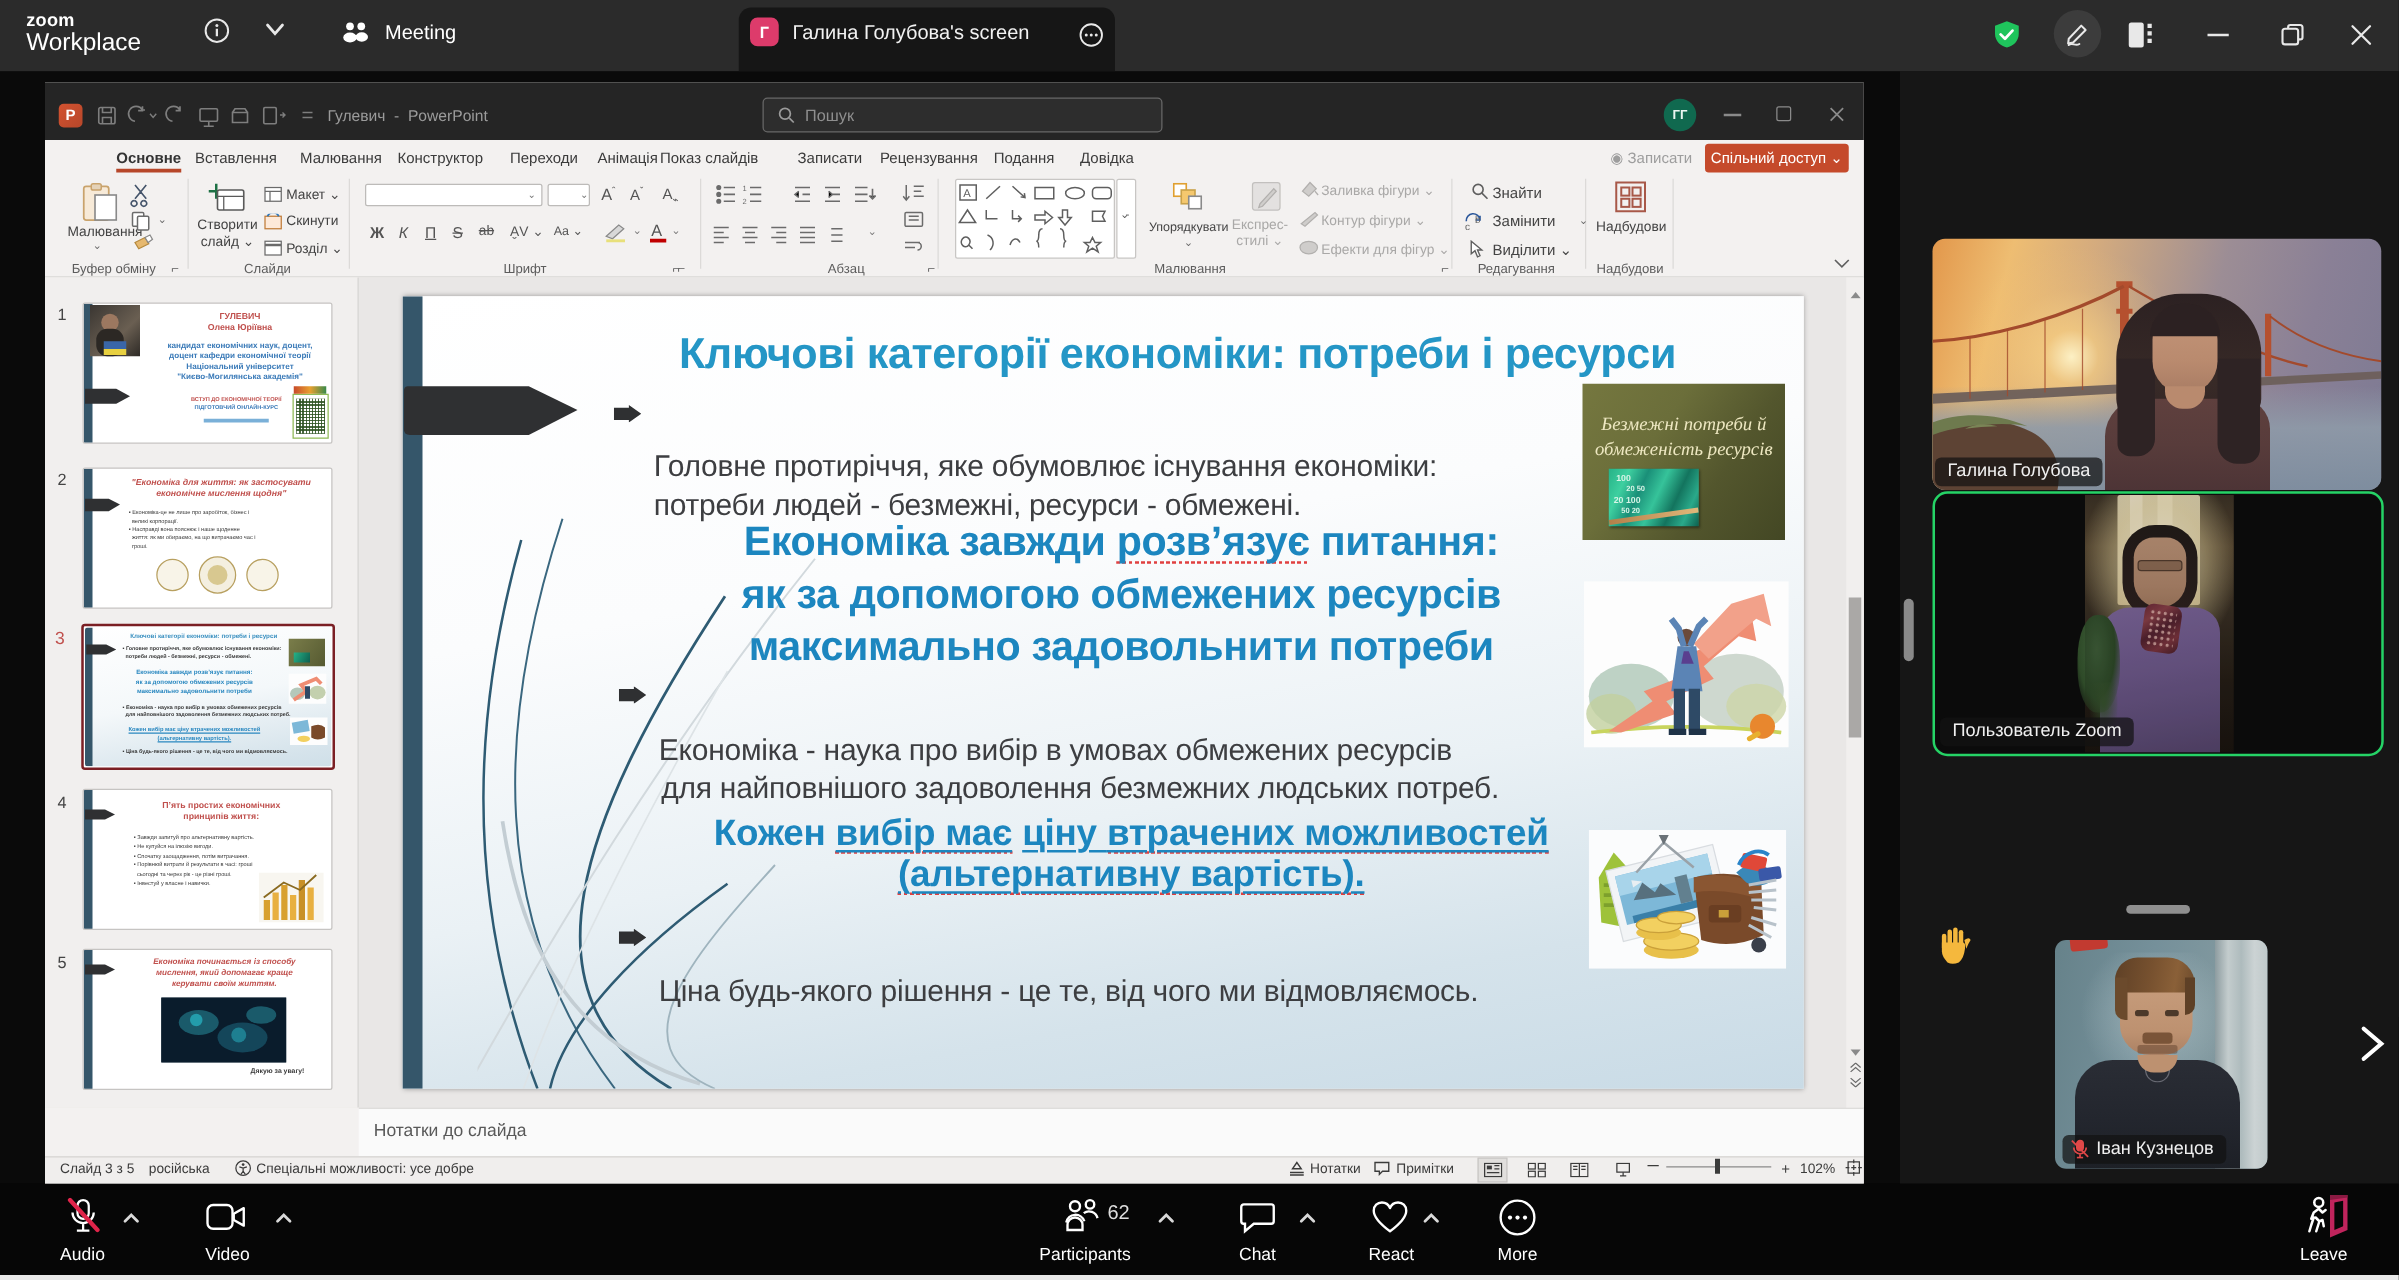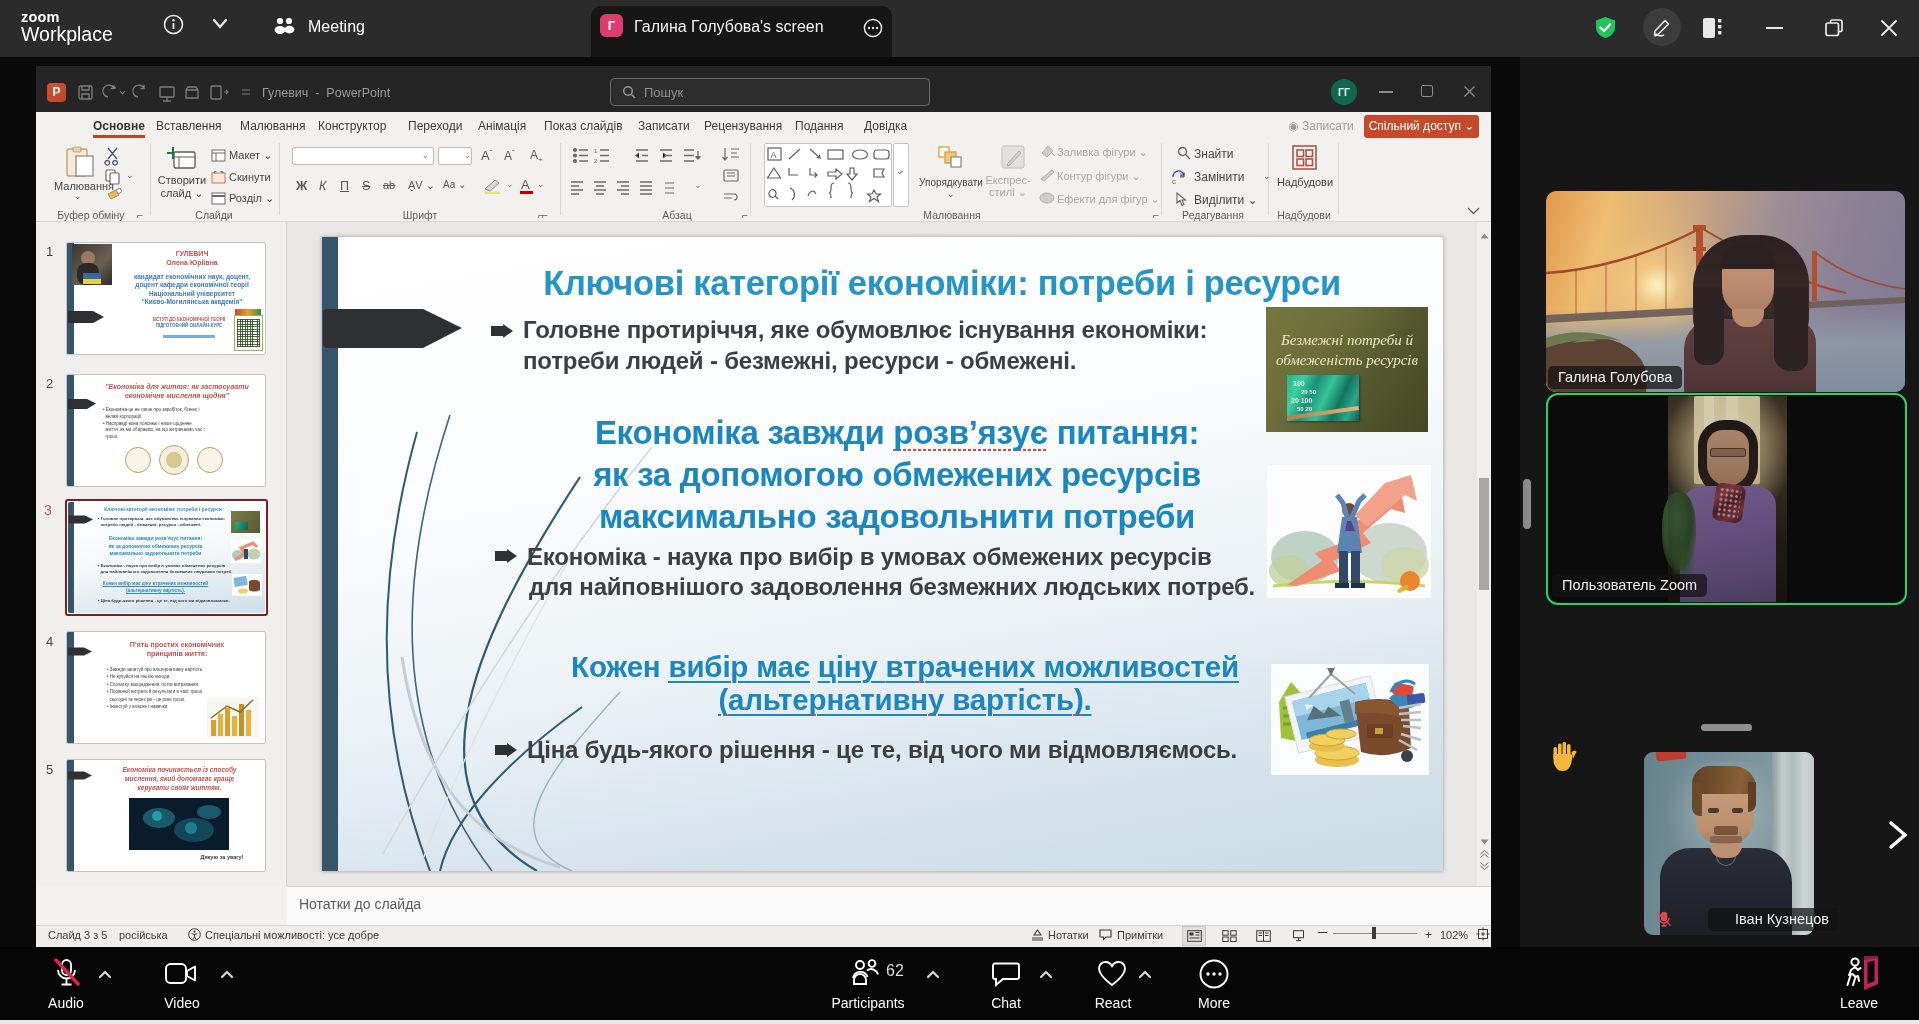--- a/index.html
+++ b/index.html
@@ -21,21 +21,21 @@
   #ppt-ribbon{ left:0; top:74px; width:1455px; height:82px; background:#f3f1f0;
                border-bottom:1px solid #d9d7d5; }
   #ppt-body  { left:0; top:156px; width:1455px; height:664px; background:#e9e7e6; }
   #thumbpane { left:0; top:156px; width:251px; height:664px; background:#f1efee;
                border-right:1px solid #d5d3d1; }
   .rsep { position:absolute; top:77px; height:72px; width:1px; background:#dcdad8; }
   .rlbl { position:absolute; top:143px; font-size:10.5px; color:#5c5c5c; text-align:center; }
   .rtxt { position:absolute; font-size:11px; color:#444; }
   .gtxt { position:absolute; font-size:11px; color:#a9a8a7; }
   
-  .slide-t { font-size:24px; font-weight:700; color:#3d3e41; letter-spacing:-0.2px; white-space:nowrap; }
+  .slide-t { font-size:24px; font-weight:400; color:#3d3e41; letter-spacing:-0.2px; white-space:nowrap;margin-top:44px; }
   .slide-h { font-size:33px; font-weight:700; color:#1c86bf; letter-spacing:-0.3px; text-align:center; white-space:nowrap; }
   .slide-h2 { font-size:29.5px; font-weight:700; color:#1c86bf; letter-spacing:-0.2px; text-align:center; white-space:nowrap; }
   .ul { text-decoration:underline; text-decoration-thickness:2px; text-underline-offset:4px; }
   .rw { background-image:repeating-linear-gradient(90deg,#e04040 0 3px,transparent 3px 5px);
         background-size:100% 2px; background-position:0 100%; background-repeat:no-repeat; }
   .slide-b { position:absolute; width:22px; height:14px;
              background:#2f3032; clip-path:polygon(0 15%,55% 15%,55% 0,100% 50%,55% 100%,55% 85%,0 85%); }
   .tnum { font-size:13px; color:#444; }
   .thumb { width:200px; height:113px; background:#fff; border:1px solid #c6c4c2; border-radius:2px; overflow:hidden; }
   .nlabel { background:rgba(18,18,18,.72); color:#f0f0f0; font-size:14.5px; padding:3px 10px 4px 10px; border-radius:5px; }
@@ -141,21 +141,21 @@
     <div id="ppt-tabs" class="abs"></div>
 
     <div class="abs" style="top:53px;left:0;width:1455px;height:20px;color:#3b3b3b;font-size:12px;">
       <span class="abs" style="left:12px;margin-top:32px;">Файл</span>
       <span class="abs" style="left:57px;font-weight:700;color:#333;">Основне</span>
       <span class="abs" style="left:120px;">Вставлення</span>
       <span class="abs" style="left:204px;">Малювання</span>
       <span class="abs" style="left:282px;">Конструктор</span>
       <span class="abs" style="left:372px;">Переходи</span>
       <span class="abs" style="left:442px;">Анімація</span>
-      <span class="abs" style="left:508px;text-align:center;">Показ слайдів</span>
+      <span class="abs" style="left:492px;text-align:center;">Показ слайдів</span>
       <span class="abs" style="left:602px;">Записати</span>
       <span class="abs" style="left:668px;">Рецензування</span>
       <span class="abs" style="left:759px;">Подання</span>
       <span class="abs" style="left:828px;">Довідка</span>
     </div>
     <div class="abs" style="left:57px;top:69px;width:52px;height:2.5px;background:#b7472a;"></div>
     <div class="abs" style="left:1245px;top:49px;width:80px;height:23px;color:#9d9d9d;font-size:12px;text-align:center;line-height:23px;">◉ Записати</div>
     <div class="abs" style="left:1328px;top:49px;width:115px;height:23px;border-radius:3px;background:#c54a2b;color:#fff;font-size:12px;text-align:center;line-height:23px;">Спільний доступ ⌄</div>
     <div id="ppt-ribbon" class="abs"></div>
 
@@ -719,21 +719,21 @@
     <div class="abs" style="left:48px;top:30px;width:10px;height:34px;border-radius:0 0 0 8px;background:#6b4a2c;"></div>
     <div class="abs" style="left:104px;top:30px;width:8px;height:30px;border-radius:0 0 8px 0;background:#5e4026;"></div>
     <div class="abs" style="left:64px;top:56px;width:11px;height:4.5px;border-radius:2px;background:#2e2218;opacity:.8;"></div>
     <div class="abs" style="left:88px;top:56px;width:11px;height:4.5px;border-radius:2px;background:#2e2218;opacity:.8;"></div>
     <div class="abs" style="left:70px;top:74px;width:24px;height:9px;border-radius:3px;background:#7a5438;"></div>
     <div class="abs" style="left:66px;top:84px;width:32px;height:7px;border-radius:2px;background:rgba(90,60,40,.45);"></div>
     <div class="abs" style="left:16px;top:96px;width:132px;height:87px;border-radius:30px 34px 0 0;background:linear-gradient(180deg,#2a2d35 0%,#23262e 55%,#1d2026 100%);"></div>
     <div class="abs" style="left:66px;top:92px;width:32px;height:14px;border-radius:0 0 13px 13px;background:#bd9170;"></div>
     <div class="abs" style="left:72px;top:104px;width:20px;height:10px;border:1.5px solid rgba(200,200,210,.4);border-top:none;border-radius:0 0 10px 10px;"></div>
   </div>
-  <div class="abs nlabel" style="left:1708px;top:908px;padding-left:27px;">Іван Кузнецов</div>
+  <div class="abs nlabel" style="left:1650px;top:908px;padding-left:27px;">Іван Кузнецов</div>
   <svg class="abs" style="left:1656px;top:911px;" width="16" height="16" viewBox="0 0 16 16">
     <g stroke="#e04848" stroke-width="1.4" fill="none">
       <rect x="5.5" y="1.5" width="5" height="8" rx="2.5" fill="#e04848"></rect>
       <path d="M3 7 a5 5 0 0 0 10 0 M8 12 v3 M5.5 15 h5 M1.5 1.5 L14.5 14.5"></path>
     </g>
   </svg>
 
   <svg class="abs" style="left:1887px;top:820px;" width="22" height="30" viewBox="0 0 22 30">
     <path d="M4 3 L18 15 L4 27" fill="none" stroke="#fff" stroke-width="3.4" stroke-linecap="round"></path>
   </svg>

